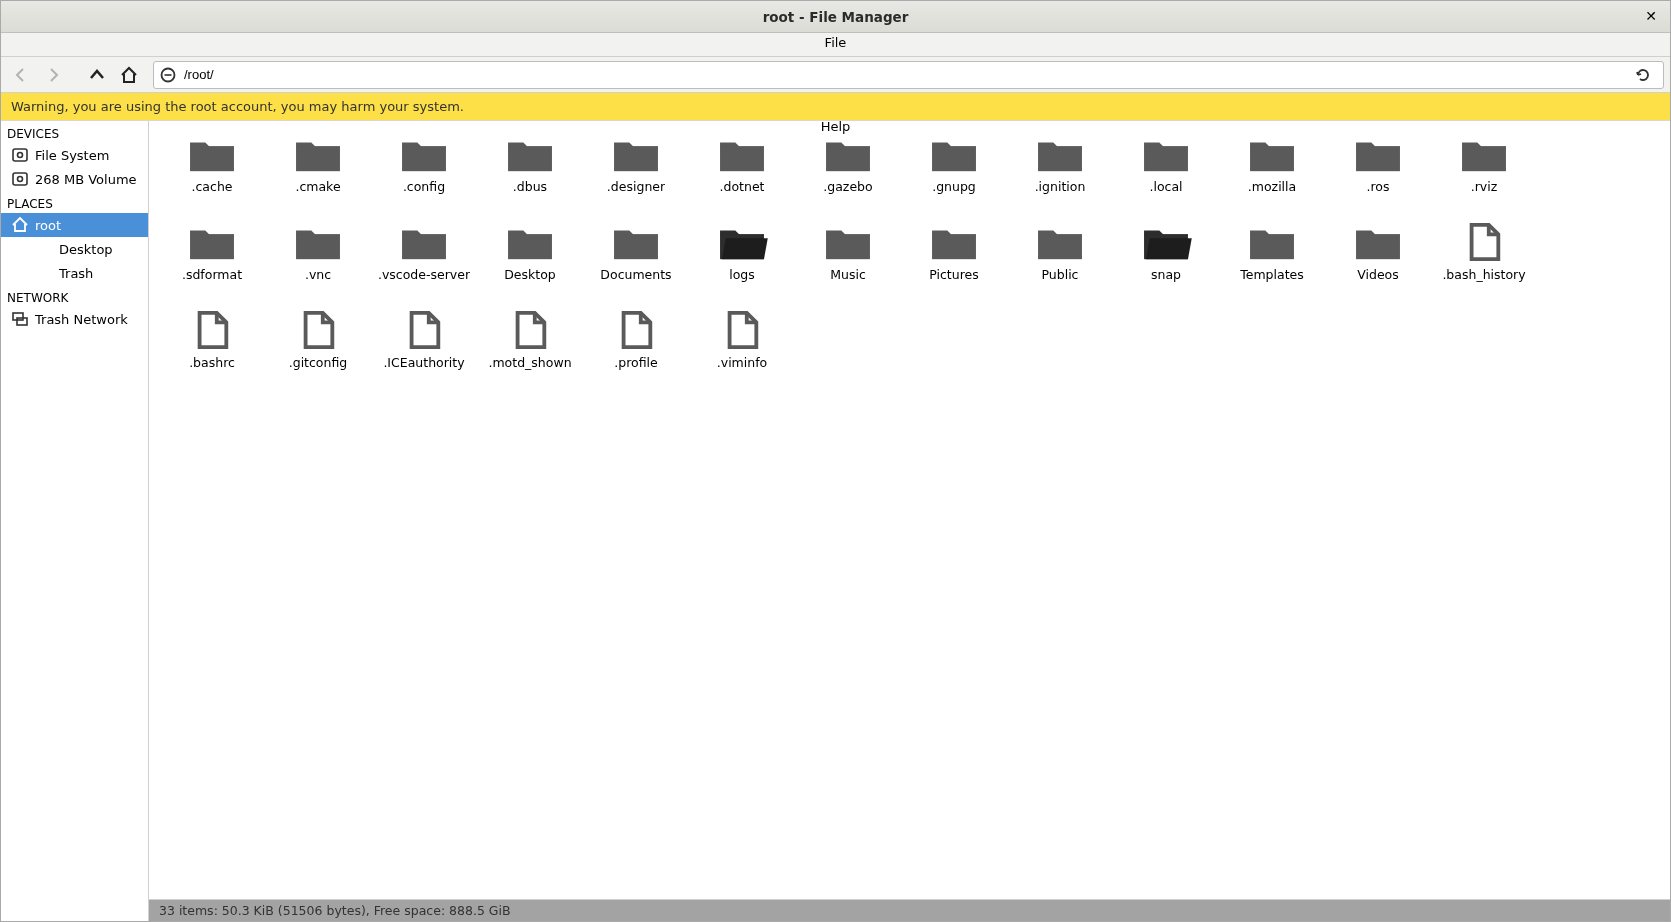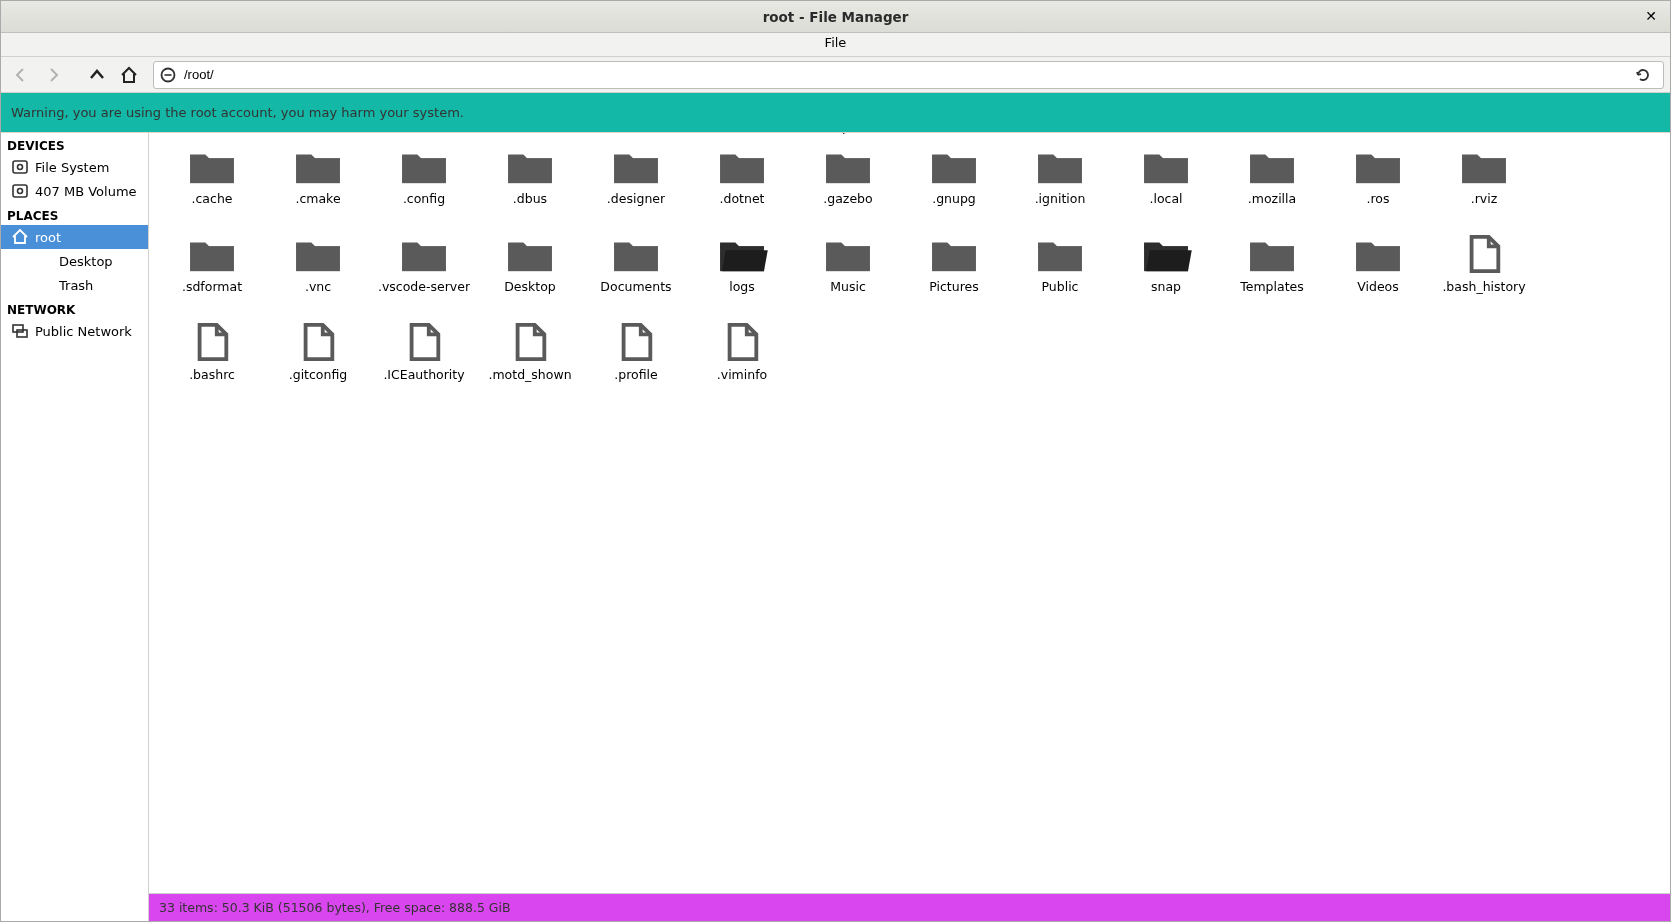--- a/index.html
+++ b/index.html
@@ -9,35 +9,35 @@
   .titlebar .title { font-weight:bold; font-size:13.5px; color:#2b2b2b; }
   .titlebar .close { position:absolute; right:10px; top:6px; width:18px; height:18px; display:flex; align-items:center; justify-content:center; font-size:14px; cursor:pointer; }
   .menubar { height:24px; background:#f2f2f0; border-bottom:1px solid #d0d0cc; display:flex; align-items:center; padding:0 4px; gap:2px;flex-direction:column;}
   .menubar .menuitem { padding:2px 10px; cursor:pointer; }
   .toolbar { height:36px; background:#f2f2f0; border-bottom:1px solid #d0d0cc; display:flex; align-items:center; padding:0 6px; gap:4px; }
   .navbtn { width:28px; height:28px; display:flex; align-items:center; justify-content:center; border-radius:3px; cursor:pointer; }
   .navbtn.disabled { opacity:.4; cursor:default; }
   .pathbar { flex:1; height:28px; background:#fff; border:1px solid #bcbcb8; border-radius:3px; display:flex; align-items:center; padding:0 6px; gap:6px; margin-left:6px;}
   .pathbar input { flex:1; border:none; outline:none; font-size:13px; background:transparent;}
   .refreshbtn { width:28px; height:28px; display:flex; align-items:center; justify-content:center; cursor:pointer;}
-  .warningbar { background:#14b8a6; border-bottom:1px solid #e0d6c7; padding:12px 10px; font-size:13px; color:#333; }
+  .warningbar { background:#fde047; border-bottom:1px solid #e0d6c7; padding:6px 10px; font-size:13px; color:#333; }
   .body { flex:1; display:flex; overflow:hidden; }
   .sidebar { width:148px; background:#fff; border-right:1px solid #d0d0cc; overflow-y:auto; font-size:13px; }
-  .side-header { font-weight:bold; padding:6px 6px 2px 6px; font-size:12px; }
+  .side-header { font-weight:normal; padding:6px 6px 2px 6px; font-size:12px; }
   .side-item { display:flex; align-items:center; gap:6px; padding:3px 6px 3px 10px; cursor:pointer; }
   .side-item.indent { padding-left:34px; }
   .side-item.selected { background:#4a90d9; color:#fff; }
   .side-item .sicon { width:18px; height:18px; display:flex; align-items:center; justify-content:center; }
   .main { flex:1; display:flex; flex-direction:column; }
   .iconview { flex:1; overflow:auto; padding:8px 10px; }
   .icongrid { display:grid; grid-template-columns: repeat(13, 106px); gap:4px 0; justify-content:start;}
   .fsitem { width:106px; height:84px; display:flex; flex-direction:column; align-items:center; justify-content:flex-start; padding-top:4px; cursor:pointer; }
   .fsitem .icon { width:54px; height:42px; margin-bottom:4px; }
   .fsitem .label { font-size:12.5px; max-width:100px; overflow:hidden; white-space:nowrap; text-overflow:ellipsis;}
-  .statusbar { height:28px; background:#d946ef; border-top:1px solid #d0d0cc; font-size:12.5px; color:#333; display:flex; align-items:center; padding:0 10px;}
+  .statusbar { height:22px; background:#a3a3a3; border-top:1px solid #d0d0cc; font-size:12.5px; color:#333; display:flex; align-items:center; padding:0 10px;}
   svg { display:block; }
 </style>
 </head>
 <body>
 
 <svg width="0" height="0" style="position:absolute">
   <defs>
     <g id="ico-folder">
       <path d="M4 8 h16 l4 4 h26 v4 H4 Z" fill="#5a5a5a"></path>
       <rect x="4" y="14" width="46" height="26" fill="#5a5a5a"></rect>
@@ -126,21 +126,21 @@
             </span>
             <span>File System</span>
           </div>
           <div class="side-item">
             <span class="sicon">
               <svg width="18" height="18" viewBox="0 0 18 18">
                 <rect x="2" y="3" width="14" height="12" rx="2" fill="none" stroke="#333" stroke-width="1.6"></rect>
                 <circle cx="9" cy="9" r="2.5" fill="none" stroke="#333" stroke-width="1.6"></circle>
               </svg>
             </span>
-            <span>407 MB Volume</span>
+            <span>268 MB Volume</span>
           </div>
         </div>
       <div class="side-header">PLACES</div>
       <div id="side-places">
           <div class="side-item selected">
             <span class="sicon">
               <svg width="18" height="18" viewBox="0 0 18 18">
                 <path d="M2 9 L9 2 L16 9 M4 8 v7 h10 v-7" stroke="#fff" stroke-width="1.8" fill="none"></path>
               </svg>
             </span>
@@ -157,21 +157,21 @@
         </div>
       <div class="side-header">NETWORK</div>
       <div id="side-network">
           <div class="side-item">
             <span class="sicon">
               <svg width="18" height="18" viewBox="0 0 18 18">
                 <rect x="2" y="3" width="10" height="7" fill="none" stroke="#333" stroke-width="1.6"></rect>
                 <rect x="6" y="8" width="10" height="7" fill="none" stroke="#333" stroke-width="1.6"></rect>
               </svg>
             </span>
-            <span>Public Network</span>
+            <span>Trash Network</span>
           </div>
         </div>
     </div>
 
     <div class="main">
       <div class="iconview">
         <div class="icongrid" id="icongrid">
             <div class="fsitem">
               <div class="icon">
                 <svg width="54" height="42" viewBox="0 0 54 44">

